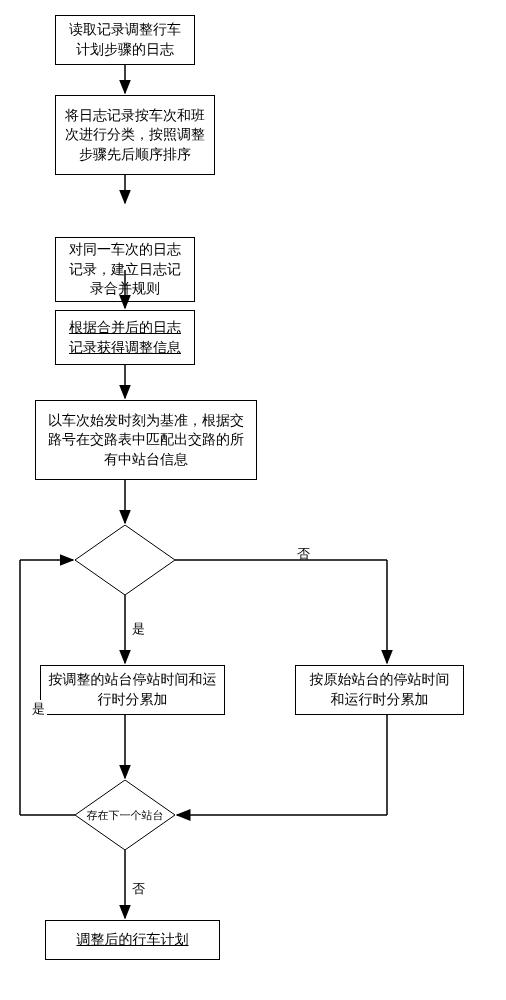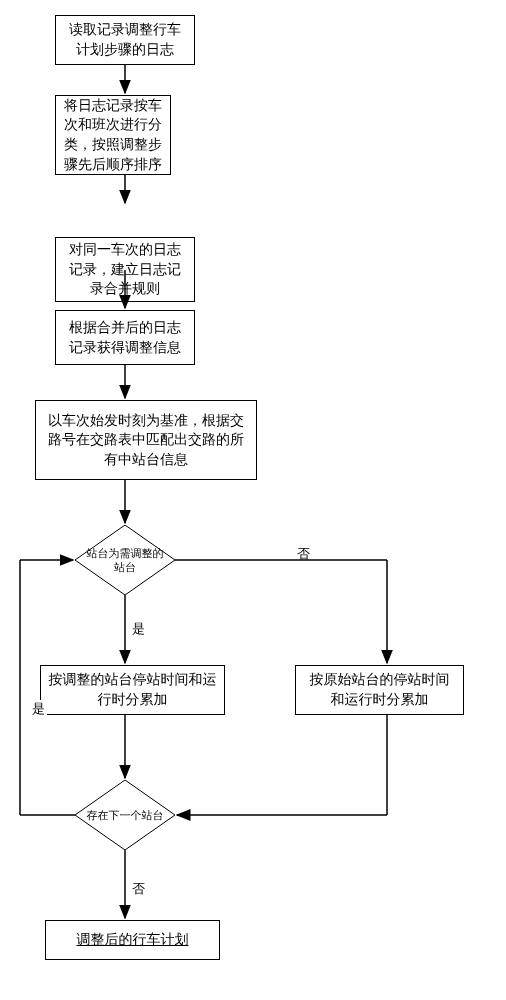--- a/index.html
+++ b/index.html
@@ -52,41 +52,40 @@
       padding: 0 2px;
     }
   </style>
 </head>
 <body>
 
 <div class="box" style="left:55px; top:15px; width:140px; height:50px;">
   <span>读取记录调整行车计划步骤的日志</span>
 </div>
 
-<div class="box" style="left:55px; top:95px; width:116px; height:80px;">
+<div class="box" style="left:55px; top:95px; width:160px; height:80px;">
   <span>将日志记录按车次和班次进行分类，按照调整步骤先后顺序排序</span>
 </div>
 
 <div class="box" style="left:55px; top:205px; width:140px; height:65px;margin-top:32px;">
   <span>对同一车次的日志记录，建立日志记录合并规则</span>
 </div>
 
-<div class="box" style="left:55px; top:310px; width:140px; height:55px;">
+<div class="box" style="left:55px; top:310px; width:140px; height:55px;text-decoration:underline;">
   <span>根据合并后的日志记录获得调整信息</span>
 </div>
 
 <div class="box" style="left:35px; top:400px; width:222px; height:80px;">
   <span>以车次始发时刻为基准，根据交路号在交路表中匹配出交路的所有中站台信息</span>
 </div>
 
 <div class="diamond" style="left:75px; top:525px; width:100px; height:70px;">
   <svg width="100" height="70" viewBox="0 0 100 70" style="position:absolute;">
     <polygon points="50,0 100,35 50,70 0,35" fill="white" stroke="black" stroke-width="1"></polygon>
   </svg>
-  <div class="diamond-text" style="font-size:11px; width:85px;">站台为需调整的站台</div>
 </div>
 
 <div class="box" style="left:40px; top:665px; width:185px; height:50px;">
   <span>按调整的站台停站时间和运行时分累加</span>
 </div>
 
 <div class="box" style="left:295px; top:665px; width:169px; height:50px;">
   <span>按原始站台的停站时间和运行时分累加</span>
 </div>
 

